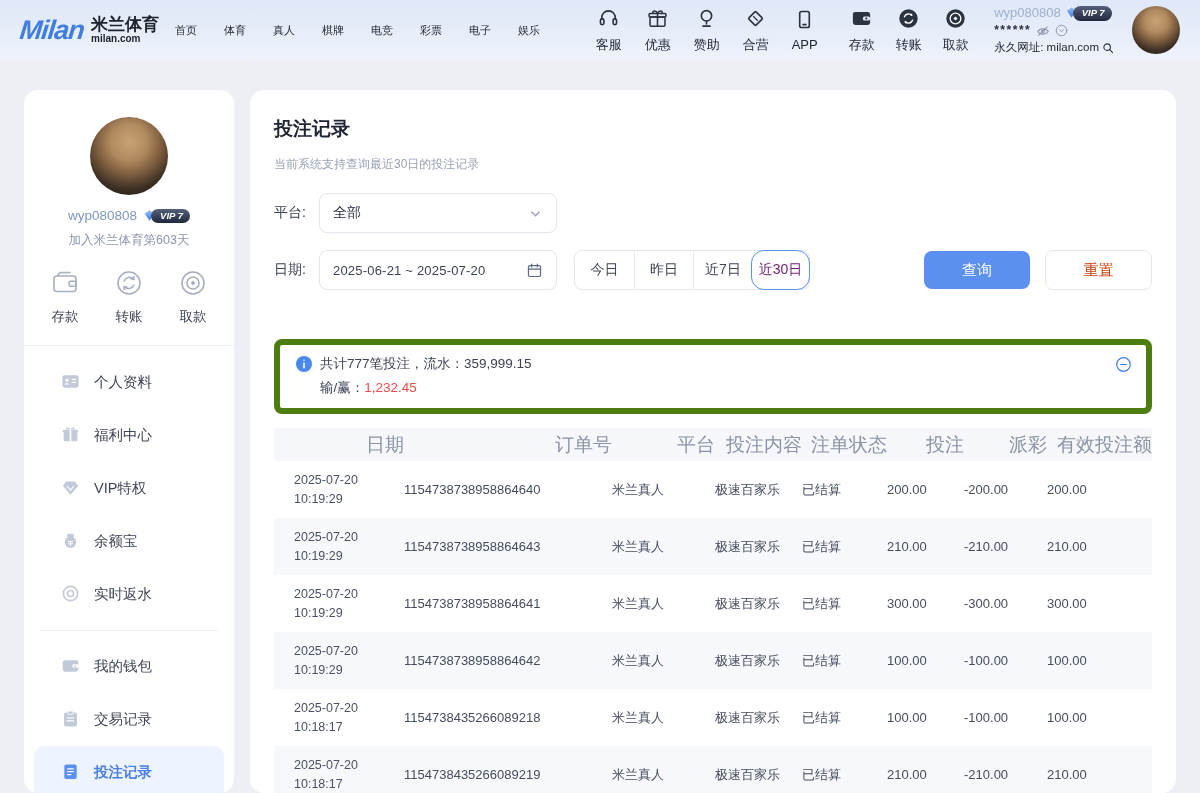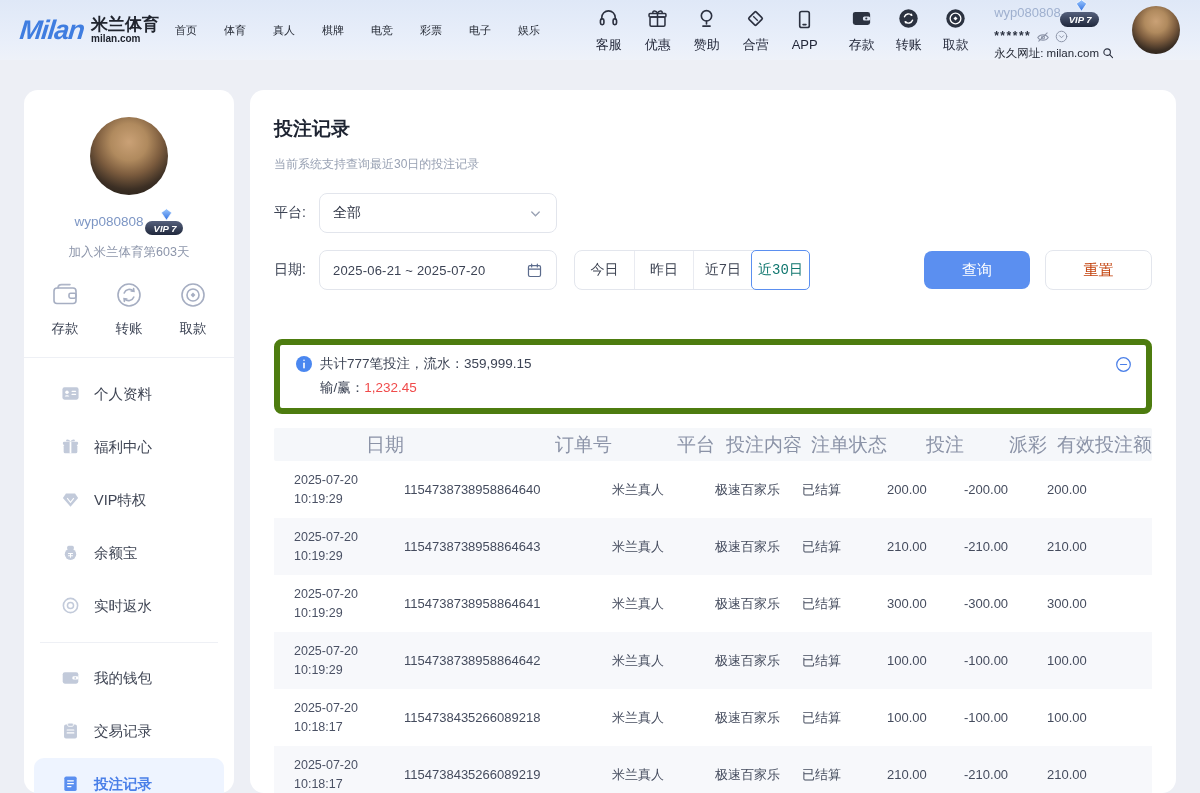--- a/index.html
+++ b/index.html
@@ -22,21 +22,21 @@
   .logo-domain{font-size:10px;font-weight:700;color:#20242e;}
   .nav{display:flex;gap:27px;margin-left:16px;}
   .nav-item{font-size:11px;color:#272c37;cursor:pointer;white-space:nowrap;}
   .top-right{margin-left:auto;display:flex;align-items:center;gap:12px;}
   .icon-item{display:flex;flex-direction:column;align-items:center;width:37px;cursor:pointer;}
   .icon-item svg{width:23px;height:23px;}
   .icon-item .lbl{font-size:13px;color:#23283a;margin-top:2px;white-space:nowrap;}
   .wallet-group{display:flex;gap:10px;margin-left:8px;}
   .userblock{margin-left:8px;display:flex;flex-direction:column;gap:2px;line-height:1.25;}
   .u-line1{display:flex;align-items:center;gap:4px;font-size:13px;color:#9fb0cf;}
-  .vip-badge{display:inline-flex;align-items:center;flex-direction:column;}
+  .vip-badge{display:inline-flex;align-items:flex-start;}
   .vip-pill{background:linear-gradient(180deg,#55607c,#20283c);color:#fff;font-style:italic;font-weight:700;font-size:9.5px;padding:1.5px 7px 1.5px 9px;border-radius:8px;margin-left:-5px;white-space:nowrap;}
   .u-line2{display:flex;align-items:center;gap:5px;font-size:12px;font-weight:700;color:#2b3140;letter-spacing:1.5px;}
   .u-line3{display:flex;align-items:center;gap:3px;font-size:11.5px;color:#1f2430;letter-spacing:0;}
   .avatar{border-radius:50%;background:radial-gradient(circle at 50% 32%,#caa176 0%,#b08a5e 28%,#7c5c3e 50%,#3c2f24 72%,#191511 100%);}
   .avatar-sm{width:48px;height:48px;margin-left:6px;cursor:pointer;}
   
   .sidebar{
     position:absolute;left:24px;top:90px;width:210px;height:703px;
     background:#fff;border-radius:14px;box-sizing:border-box;text-align:center;
   }
@@ -67,21 +67,21 @@
   .f-label{font-size:14px;color:#3c4354;width:45px;flex:none;}
   .select-box,.date-box{
     width:238px;height:40px;border:1px solid #e2e5ec;border-radius:8px;
     display:flex;align-items:center;padding:0 13px;box-sizing:border-box;background:#fff;cursor:pointer;
   }
   .select-value{font-size:14px;color:#2c3242;flex:1;text-align:left;}
   .date-value{font-size:13px;color:#3c4354;flex:1;text-align:left;letter-spacing:.2px;}
   .seg-group{display:flex;margin-left:17px;border:1px solid #e3e6ed;border-radius:8px;height:40px;box-sizing:border-box;background:#fff;}
   .seg{width:59px;display:flex;align-items:center;justify-content:center;font-size:14px;color:#3f4554;cursor:pointer;border-left:1px solid #e9ebf1;box-sizing:border-box;text-align:right;}
   .seg:first-child{border-left:none;}
-  .seg.active{border:1px solid #5b8ff0;border-radius:5px;color:#0f766e;margin:-1px;background:#fff;z-index:1;font-family:Liberation Mono, monospace;}
+  .seg.active{border:1px solid #5b8ff0;border-radius:13px;color:#701a75;margin:-1px;background:#fff;z-index:1;}
   .btn-query{margin-left:auto;width:106px;height:38px;background:#5b8ff0;border:none;border-radius:8px;color:#fff;font-size:15px;display:flex;align-items:center;justify-content:center;cursor:pointer;font-family:inherit;}
   .btn-reset{margin-left:15px;width:105px;height:38px;background:#fff;border:1px solid #e3e6ed;border-radius:8px;color:#c2410c;font-size:15px;display:flex;align-items:center;justify-content:center;cursor:pointer;font-family:inherit;}
   .summary{margin-top:49px;border:6px solid #4d7c0f;border-radius:8px;padding:10px 16px 11px;position:relative;}
   .sum-line1{display:flex;align-items:center;gap:8px;font-size:13.5px;color:#3c4354;}
   .sum-line2{margin-left:24px;margin-top:6px;font-size:13.5px;color:#3c4354;}
   .sum-loss{color:#f04b4b;}
   .collapse-btn{position:absolute;right:14px;top:11px;cursor:pointer;line-height:0;}
   
   .table{margin-top:14px;}
   .t-head,.t-row{display:grid;grid-template-columns:130px 208px 103px 87px 85px 77px 83px 1fr;}

